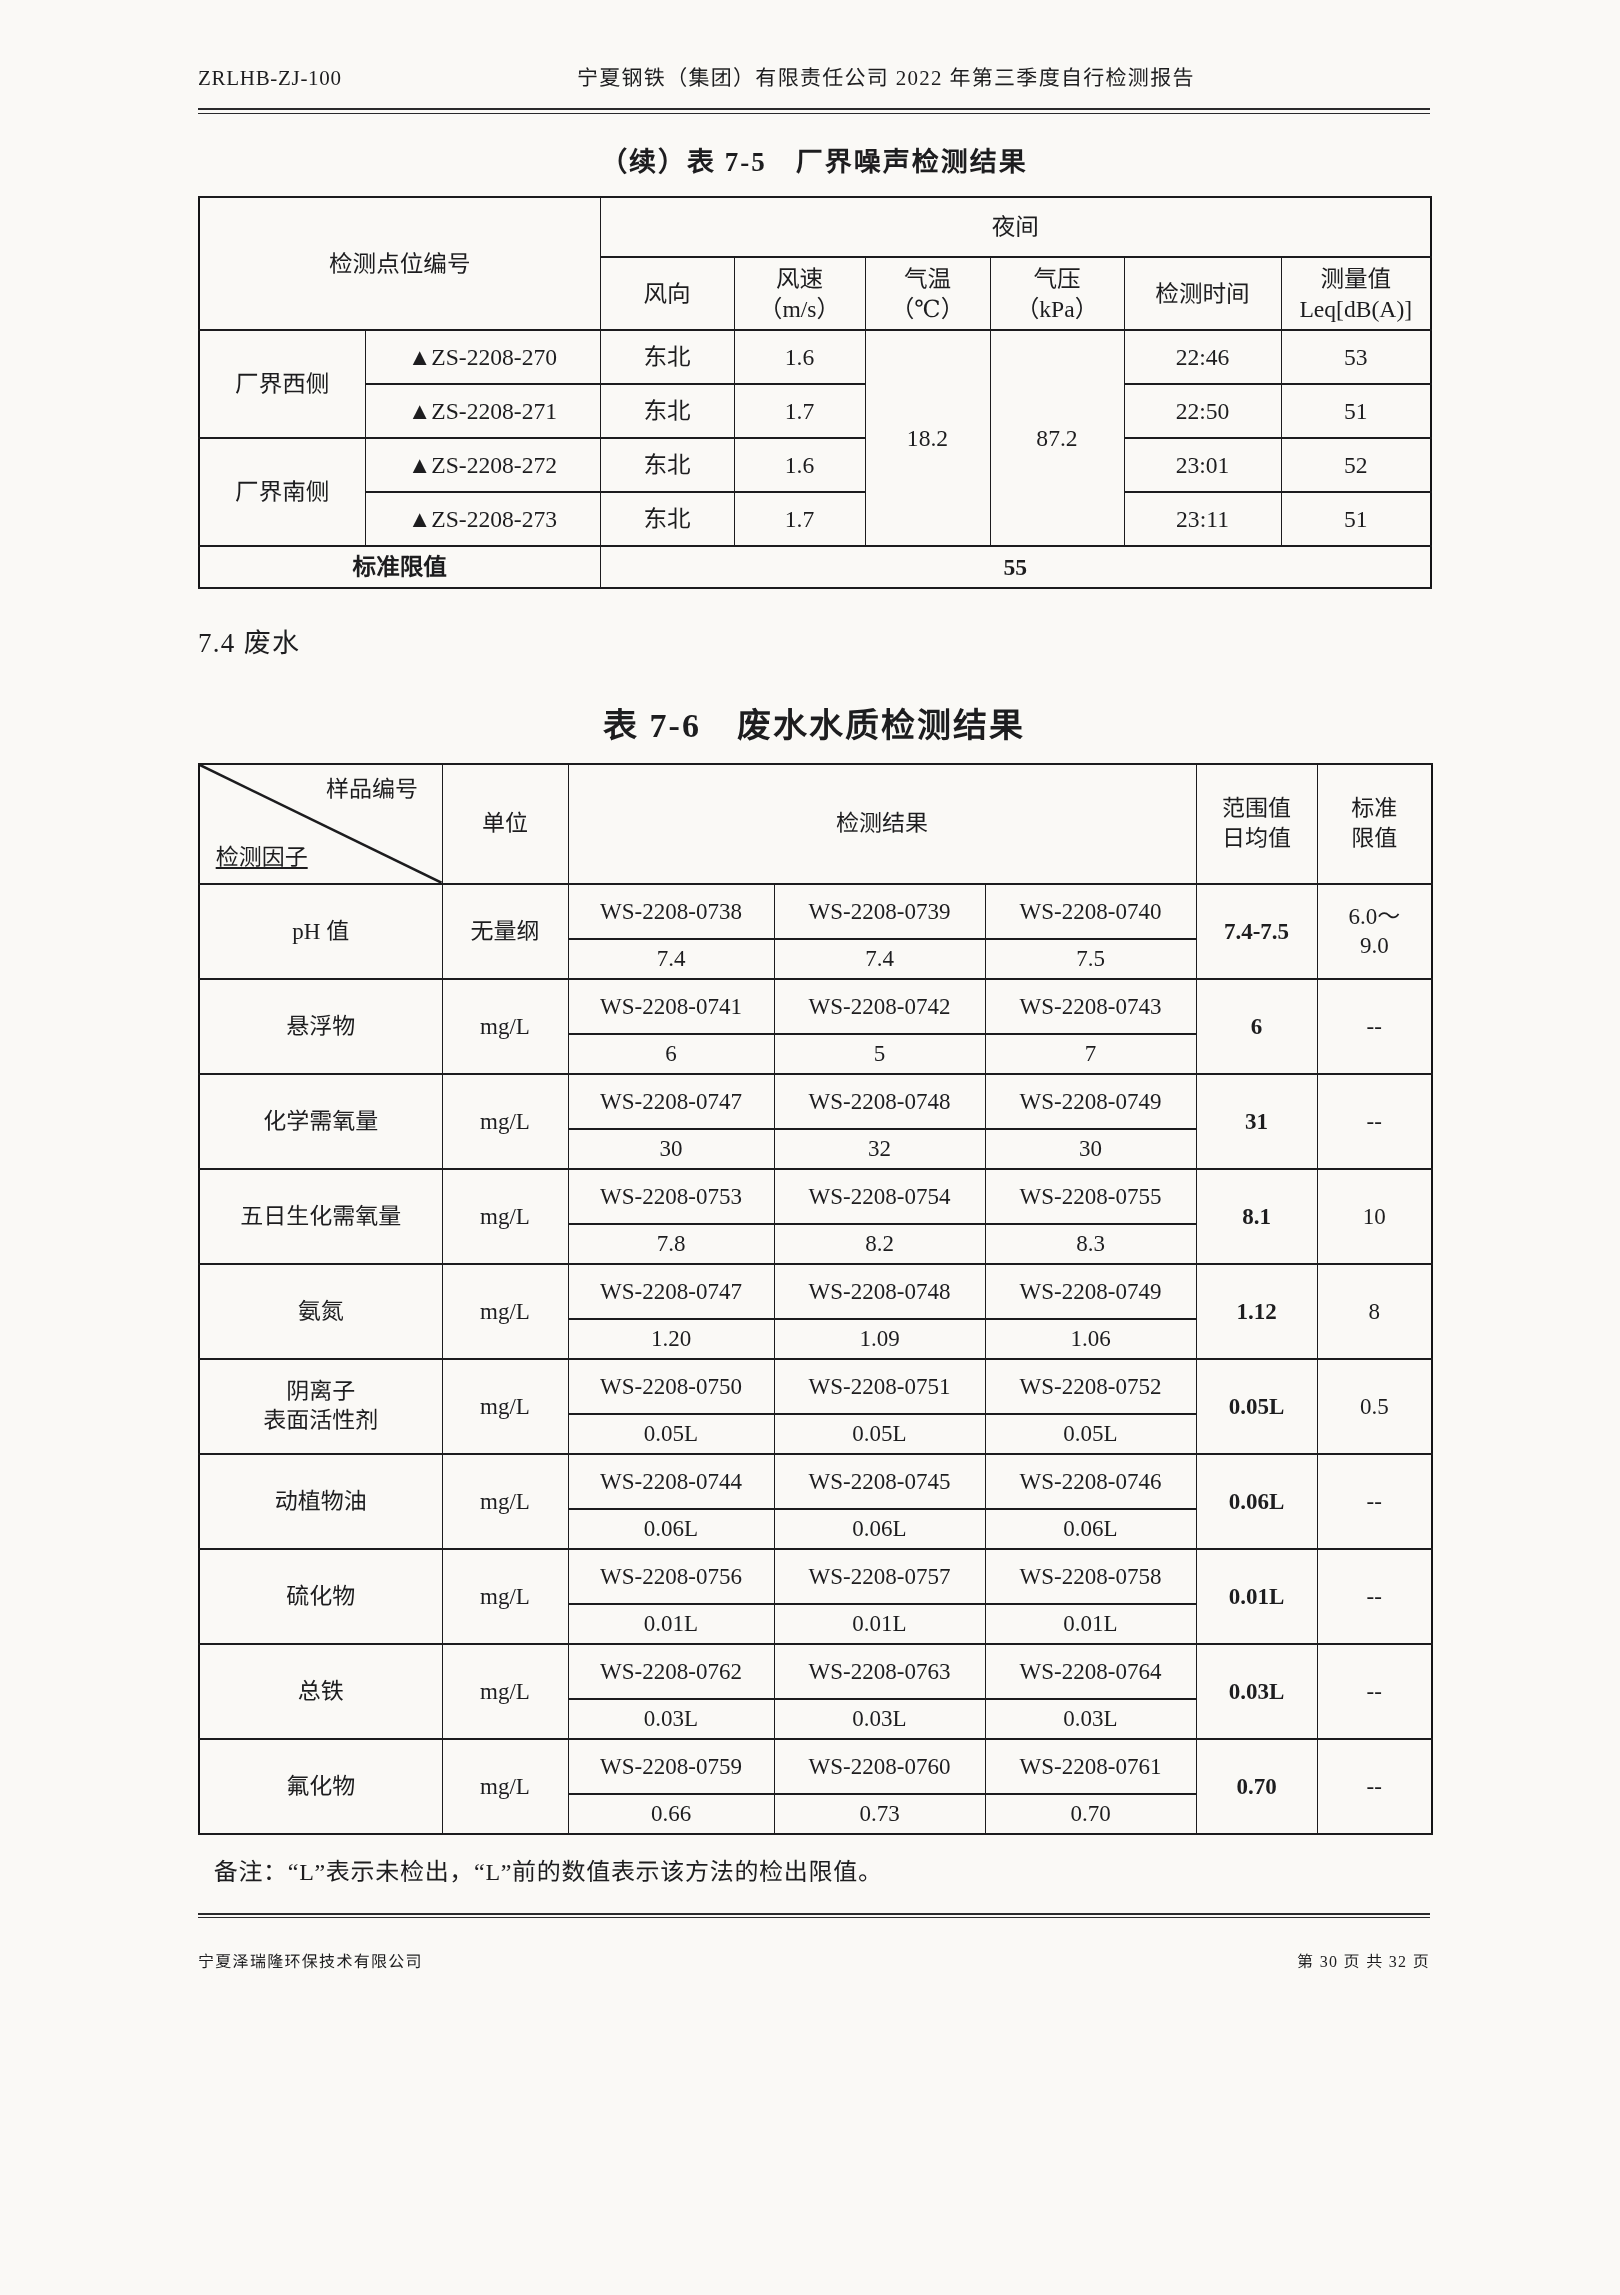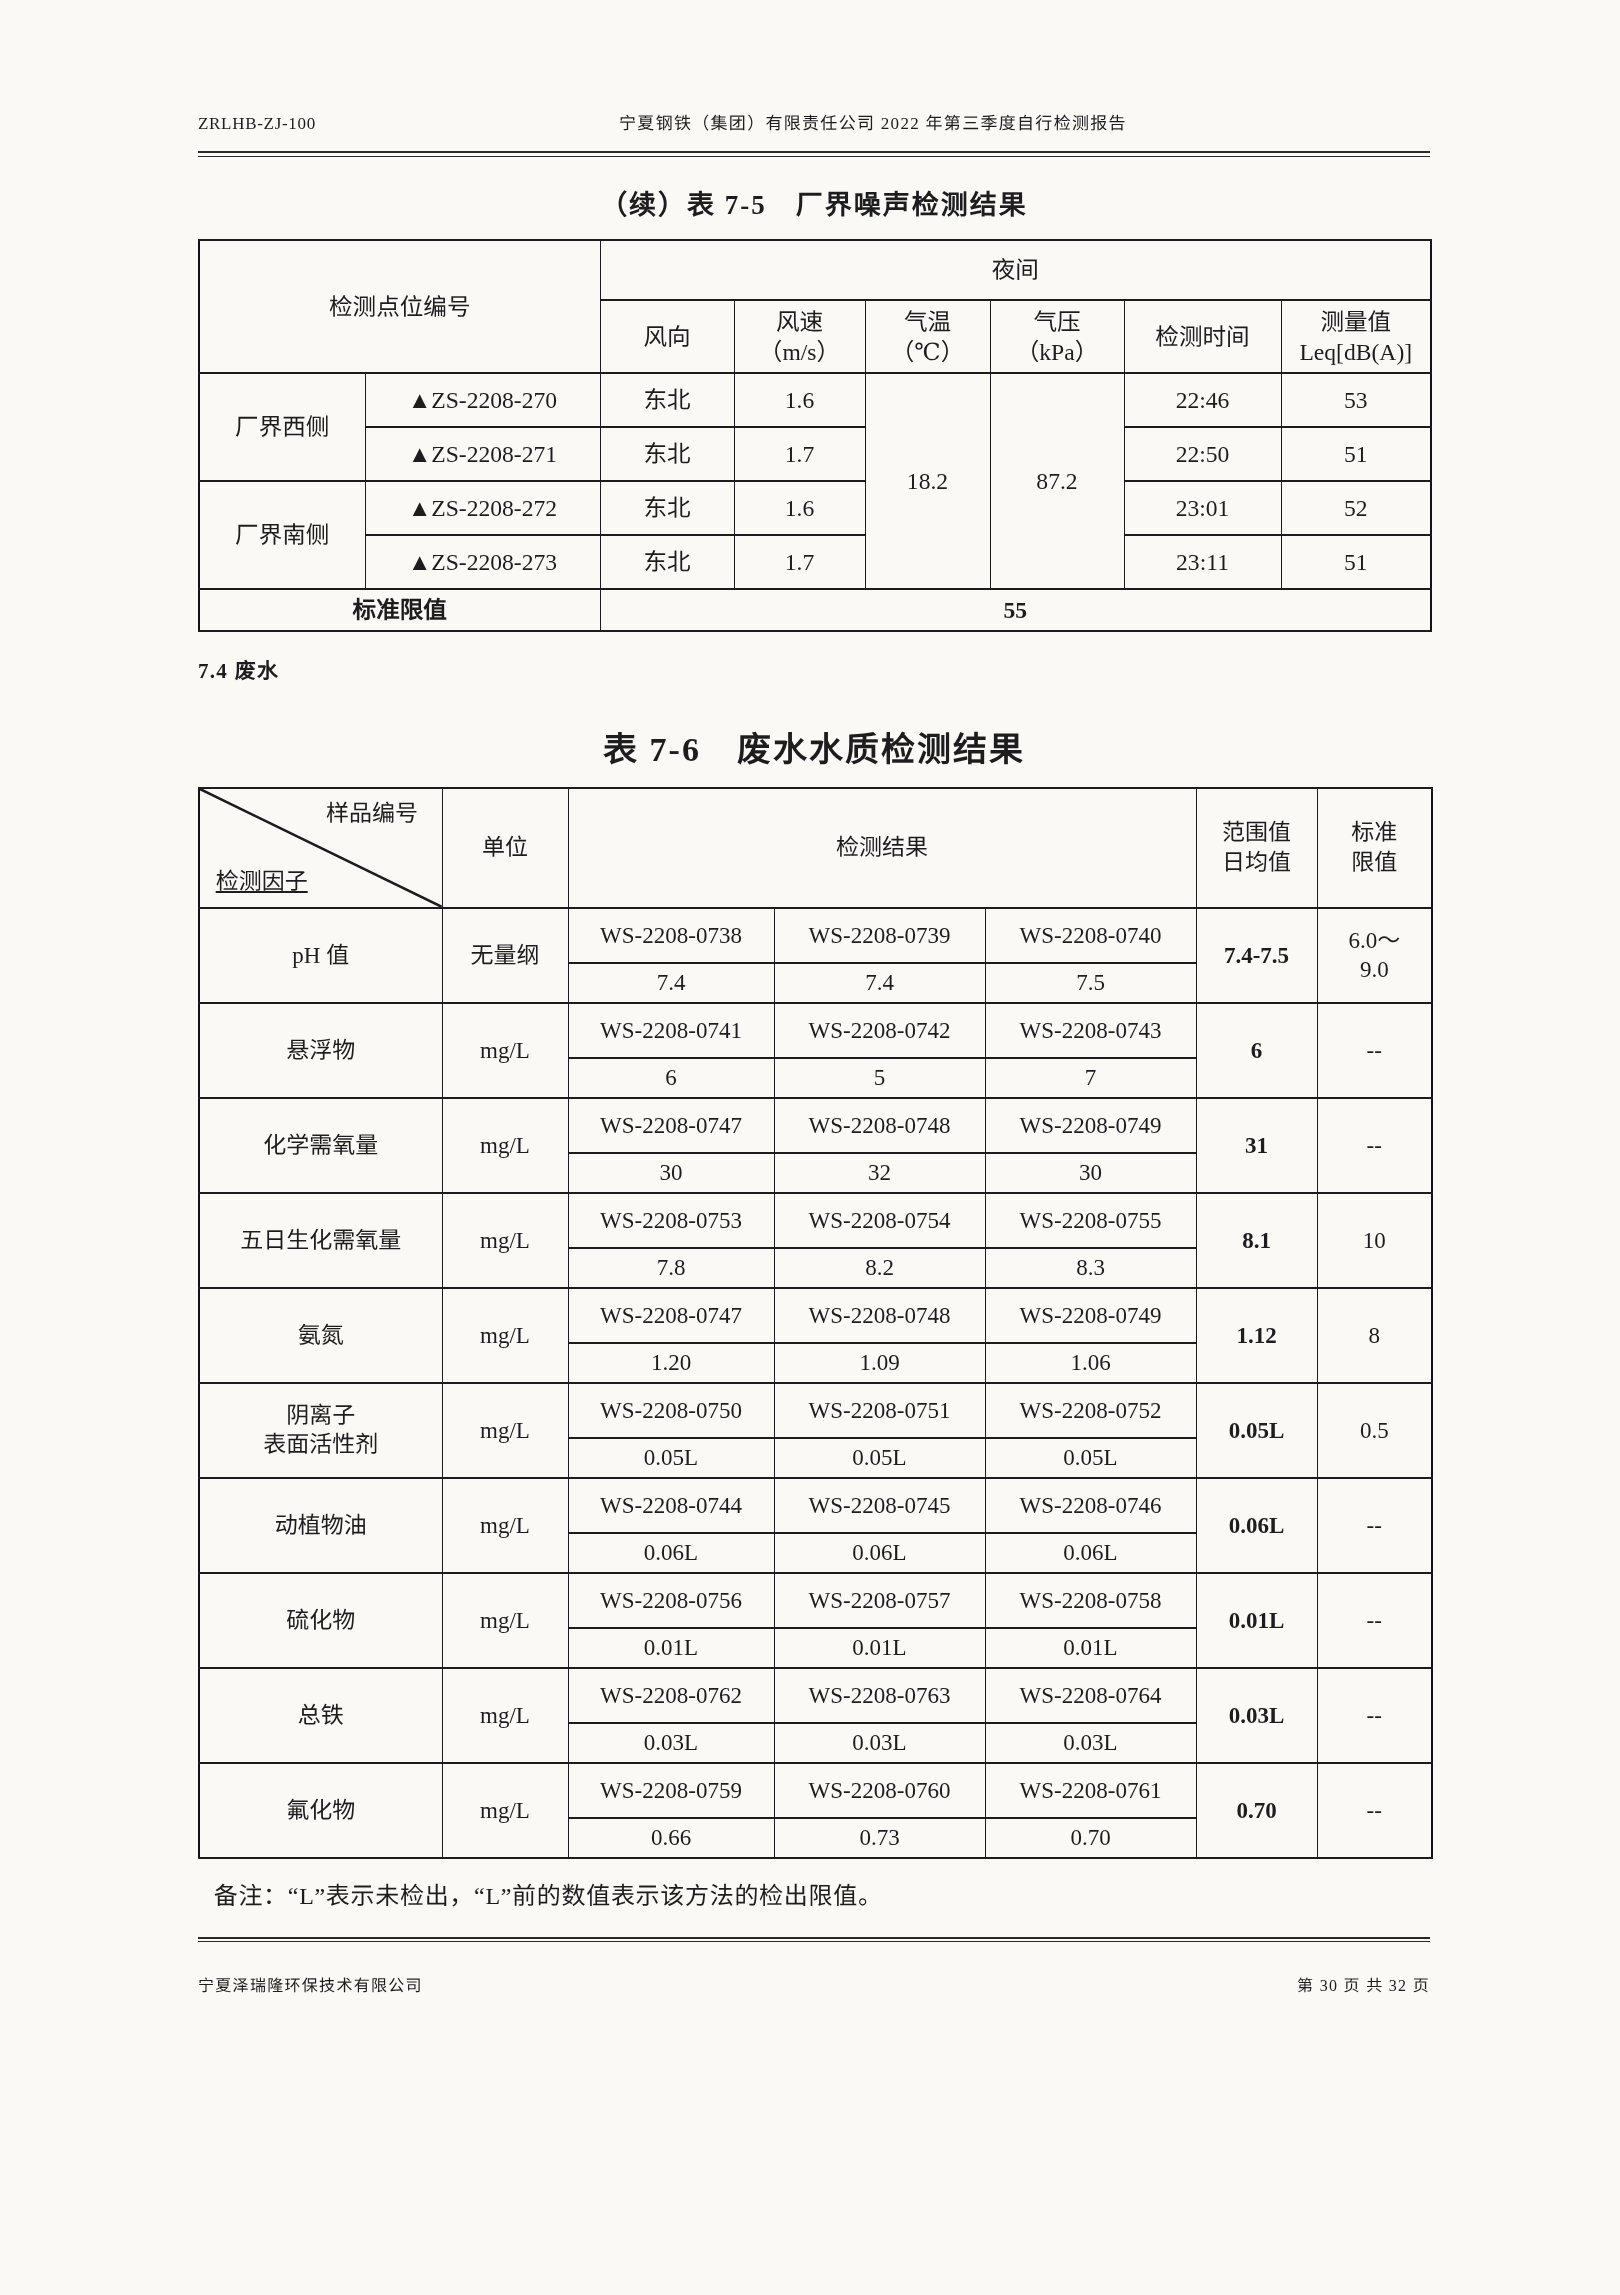--- a/index.html
+++ b/index.html
@@ -8,23 +8,23 @@
     background:#faf9f6;
     font-family:"Liberation Serif","DejaVu Serif",serif;
     color:#1d1d1f;
     position:relative;
   }
   .page{
     position:absolute;left:198px;top:0;width:1232px;
   }
   
   .header{
-    margin-top:109px;
+    margin-top:61px;
     display:flex;align-items:baseline;
-    font-size:17px;
+    font-size:21px;
   }
   .doc-code{flex:0 0 auto;letter-spacing:0.7px;}
   .header-title{flex:1 1 auto;text-align:center;letter-spacing:1.3px;}
   .rule{height:3.3px;margin-top:17px;border-top:2.6px solid #2a2a2c;border-bottom:1.3px solid #2a2a2c;}
   .rule-bottom{margin-top:26px;height:2.6px;border-top:2px solid #2a2a2c;border-bottom:1.3px solid #2a2a2c;}
   
   .table-title{
     margin-top:26px;text-align:center;
     font-size:27px;font-weight:bold;letter-spacing:2px;
   }
@@ -52,21 +52,21 @@
   .water tr.wh{height:95px;}
   .water tr.ws{height:55px;}
   .water tr.wv{height:40px;}
   .bold{font-weight:bold;}
   
   .diag{position:relative;padding:0;}
   .diag svg{position:absolute;left:0;top:0;width:100%;height:100%;display:block;}
   .diag-top{position:absolute;top:10.5px;right:23.6px;}
   .diag-bottom{position:absolute;bottom:10.5px;left:15.7px;text-decoration:underline;}
   
-  .section-heading{margin-top:22px;font-size:21px;font-weight:bold;letter-spacing:1.3px;}
+  .section-heading{margin-top:32px;font-size:27px;font-weight:normal;letter-spacing:1.3px;}
   .body-text{margin:34px 0 0 0;font-size:27px;text-indent:2.4em;letter-spacing:1.3px;}
   .note{margin:17px 0 0 15.7px;font-size:24px;letter-spacing:0.7px;}
   
   .footer{
     margin-top:30px;
     display:flex;justify-content:space-between;align-items:flex-start;
     font-size:16px;letter-spacing:1.3px;
   }
 </style>
 </head>

